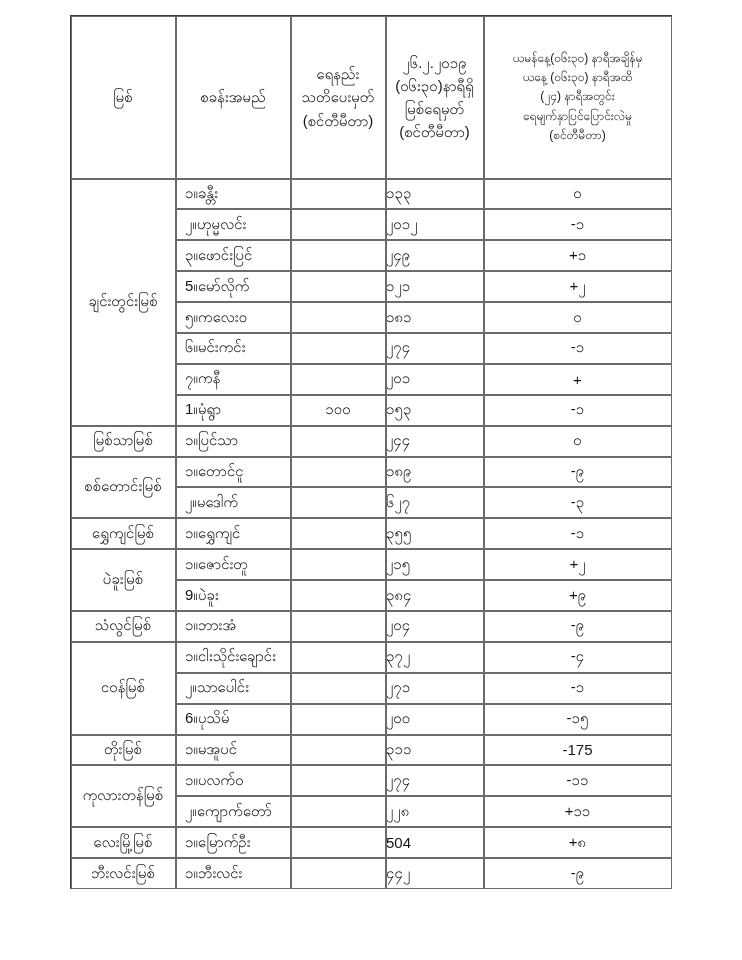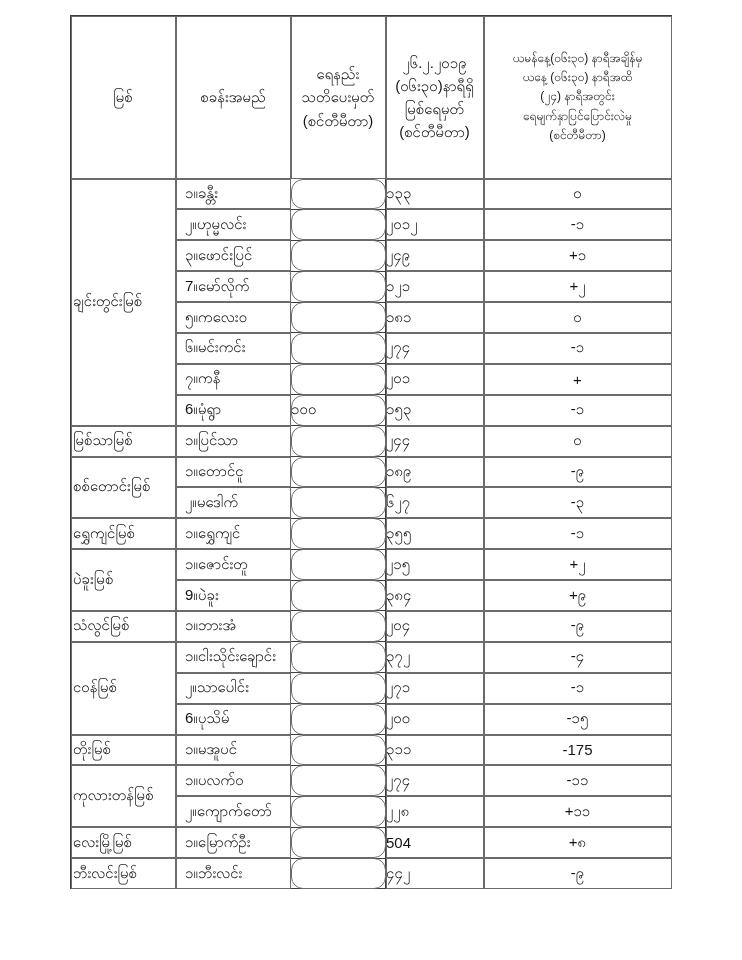--- a/index.html
+++ b/index.html
@@ -38,23 +38,23 @@
   thead th {
     height: 163px;
     text-align: center;
     white-space: pre-line;
     font-size: 15px;
     line-height: 1.55;
     padding: 4px 2px;
   }
   thead th.h-change { font-size: 12px; line-height: 1.6; }
   tbody td { height: 30.9px; font-size: 15px; }
-  td.river-cell   { text-align: left; padding: 0 2px; margin-left: 20px; }
+  td.river-cell   { text-align: center; padding: 0 2px; margin-left: 20px; }
   td.station-cell { text-align: left; padding: 2px 4px 2px 9px; }
-  td.warning-cell { text-align: left; border-radius: 12px; }
+  td.warning-cell { text-align: center; }
   td.level-cell   { padding-right: 6px; }
   td.change-cell  { text-align: center; }
 </style>
 </head>
 <body>
 
 <div class="page">
   <table class="river-table">
     <colgroup>
       <col class="c-river">
@@ -95,21 +95,21 @@
           <td class="level-cell">၂၀၁၂</td>
           <td class="change-cell">-၁</td>
         </tr>
         <tr>
           <td class="station-cell">၃။ဖောင်းပြင်</td>
           <td class="warning-cell"></td>
           <td class="level-cell">၂၄၉</td>
           <td class="change-cell">+၁</td>
         </tr>
         <tr>
-          <td class="station-cell">7။မော်လိုက်</td>
+          <td class="station-cell">5။မော်လိုက်</td>
           <td class="warning-cell"></td>
           <td class="level-cell">၁၂၁</td>
           <td class="change-cell">+၂</td>
         </tr>
         <tr>
           <td class="station-cell">၅။ကလေးဝ</td>
           <td class="warning-cell"></td>
           <td class="level-cell">၁၈၁</td>
           <td class="change-cell">၀</td>
         </tr>
@@ -119,21 +119,21 @@
           <td class="level-cell">၂၇၄</td>
           <td class="change-cell">-၁</td>
         </tr>
         <tr>
           <td class="station-cell">၇။ကနီ</td>
           <td class="warning-cell"></td>
           <td class="level-cell">၂၀၁</td>
           <td class="change-cell">+</td>
         </tr>
         <tr>
-          <td class="station-cell">6။မုံရွာ</td>
+          <td class="station-cell">1။မုံရွာ</td>
           <td class="warning-cell">၁၀၀</td>
           <td class="level-cell">၁၅၃</td>
           <td class="change-cell">-၁</td>
         </tr>
         <tr>
           <td rowspan="1" class="river-cell">မြစ်သာမြစ်</td>
           <td class="station-cell">၁။ပြင်သာ</td>
           <td class="warning-cell"></td>
           <td class="level-cell">၂၄၄</td>
           <td class="change-cell">၀</td>

